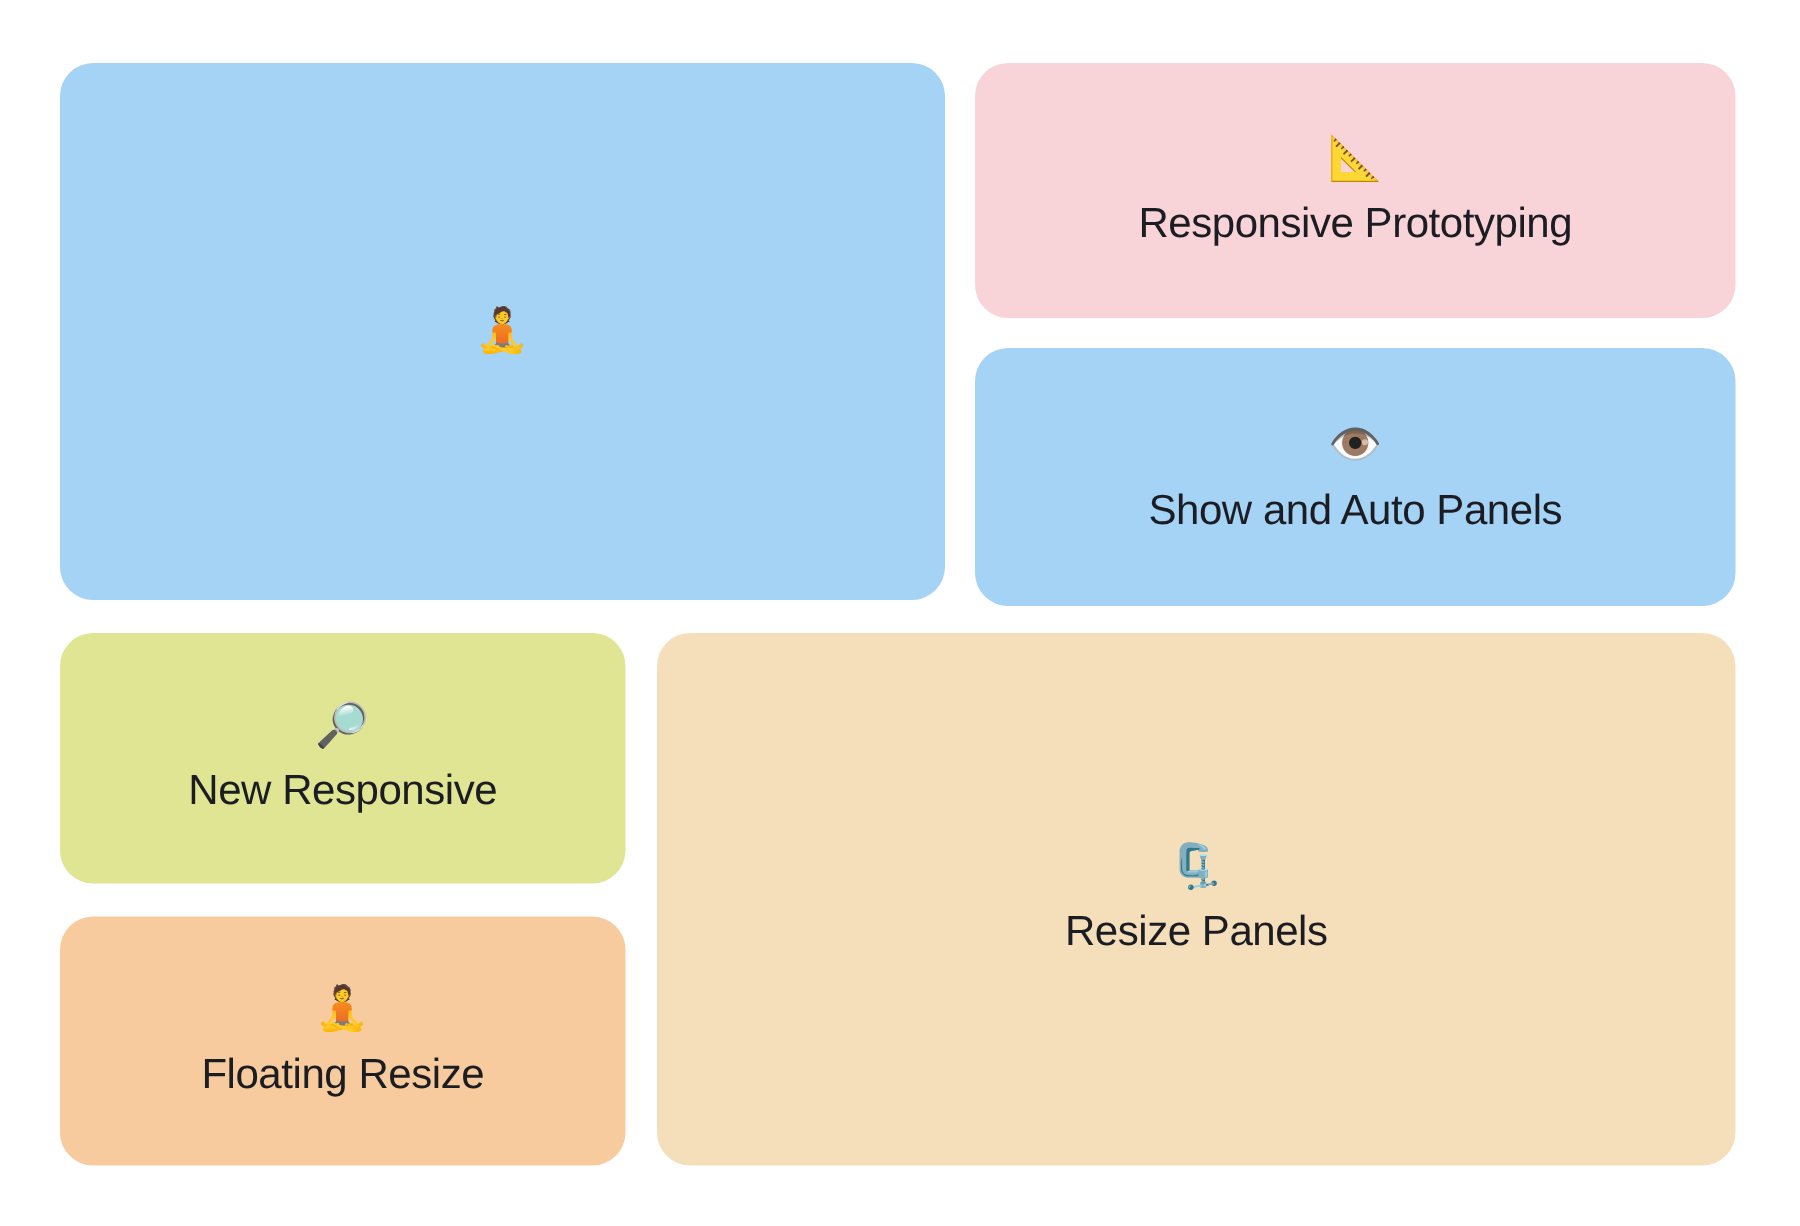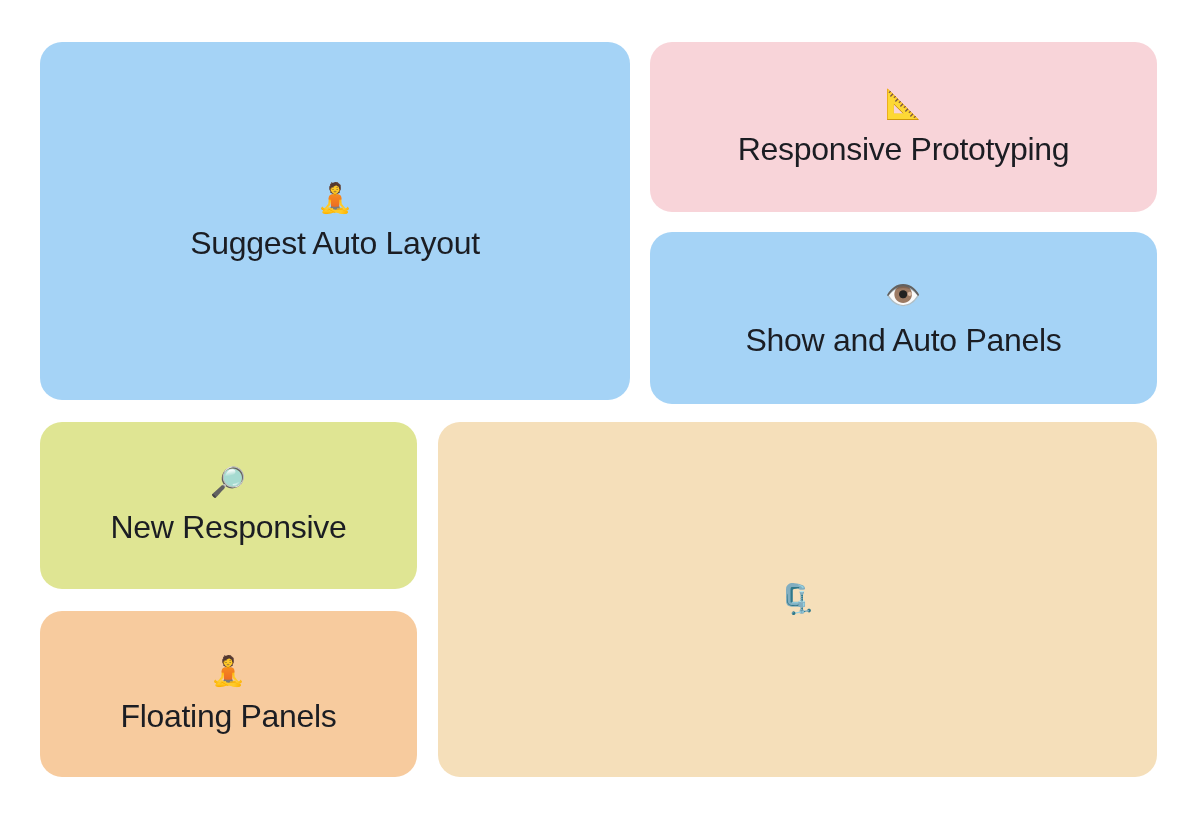--- a/index.html
+++ b/index.html
@@ -26,21 +26,21 @@
     justify-content: center;
     gap: 14px;
     cursor: pointer;
   }
   .card .emoji {
     font-size: 29px;
     line-height: 1;
     user-select: none;
   }
   .card .label {
-    font-size: 32px;
+    font-size: 28px;
     font-weight: 500;
     letter-spacing: -0.3px;
     color: #1b1d23;
     line-height: 1;
     white-space: nowrap;
   }
   
   .card-1 { left: 40px;  top: 42px;  width: 590px; height: 358px; }
   .card-2 { left: 650px; top: 42px;  width: 507px; height: 170px; }
   .card-3 { left: 650px; top: 232px; width: 507px; height: 172px; }
@@ -48,40 +48,40 @@
   .card-5 { left: 40px;  top: 611px; width: 377px; height: 166px; }
   .card-6 { left: 438px; top: 422px; width: 719px; height: 355px; }
 </style>
 </head>
 <body>
 
 <div class="canvas">
 
   <div class="card card-1" style="background-color: rgb(165, 211, 246);">
     <span class="emoji">🧘</span>
-    <span class="label">Suggest Auto Layout</span>
   </div>
 
   <div class="card card-2" style="background-color: rgb(248, 212, 217);">
     <span class="emoji">📐</span>
     <span class="label">Responsive Prototyping</span>
   </div>
 
   <div class="card card-3" style="background-color: rgb(165, 211, 246);">
     <span class="emoji">👁️</span>
     <span class="label">Show and Auto Panels</span>
   </div>
 
   <div class="card card-4" style="background-color: rgb(223, 229, 147);">
     <span class="emoji">🔎</span>
     <span class="label">New Responsive</span>
   </div>
 
   <div class="card card-5" style="background-color: rgb(247, 203, 158);">
     <span class="emoji">🧘</span>
-    <span class="label">Floating Panels</span>
+    <span class="label">Floating Resize</span>
   </div>
 
   <div class="card card-6" style="background-color: rgb(245, 223, 186);">
     <span class="emoji">🗜️</span>
+    <span class="label">Resize Panels</span>
   </div>
 
 </div>
 
 </body></html>

